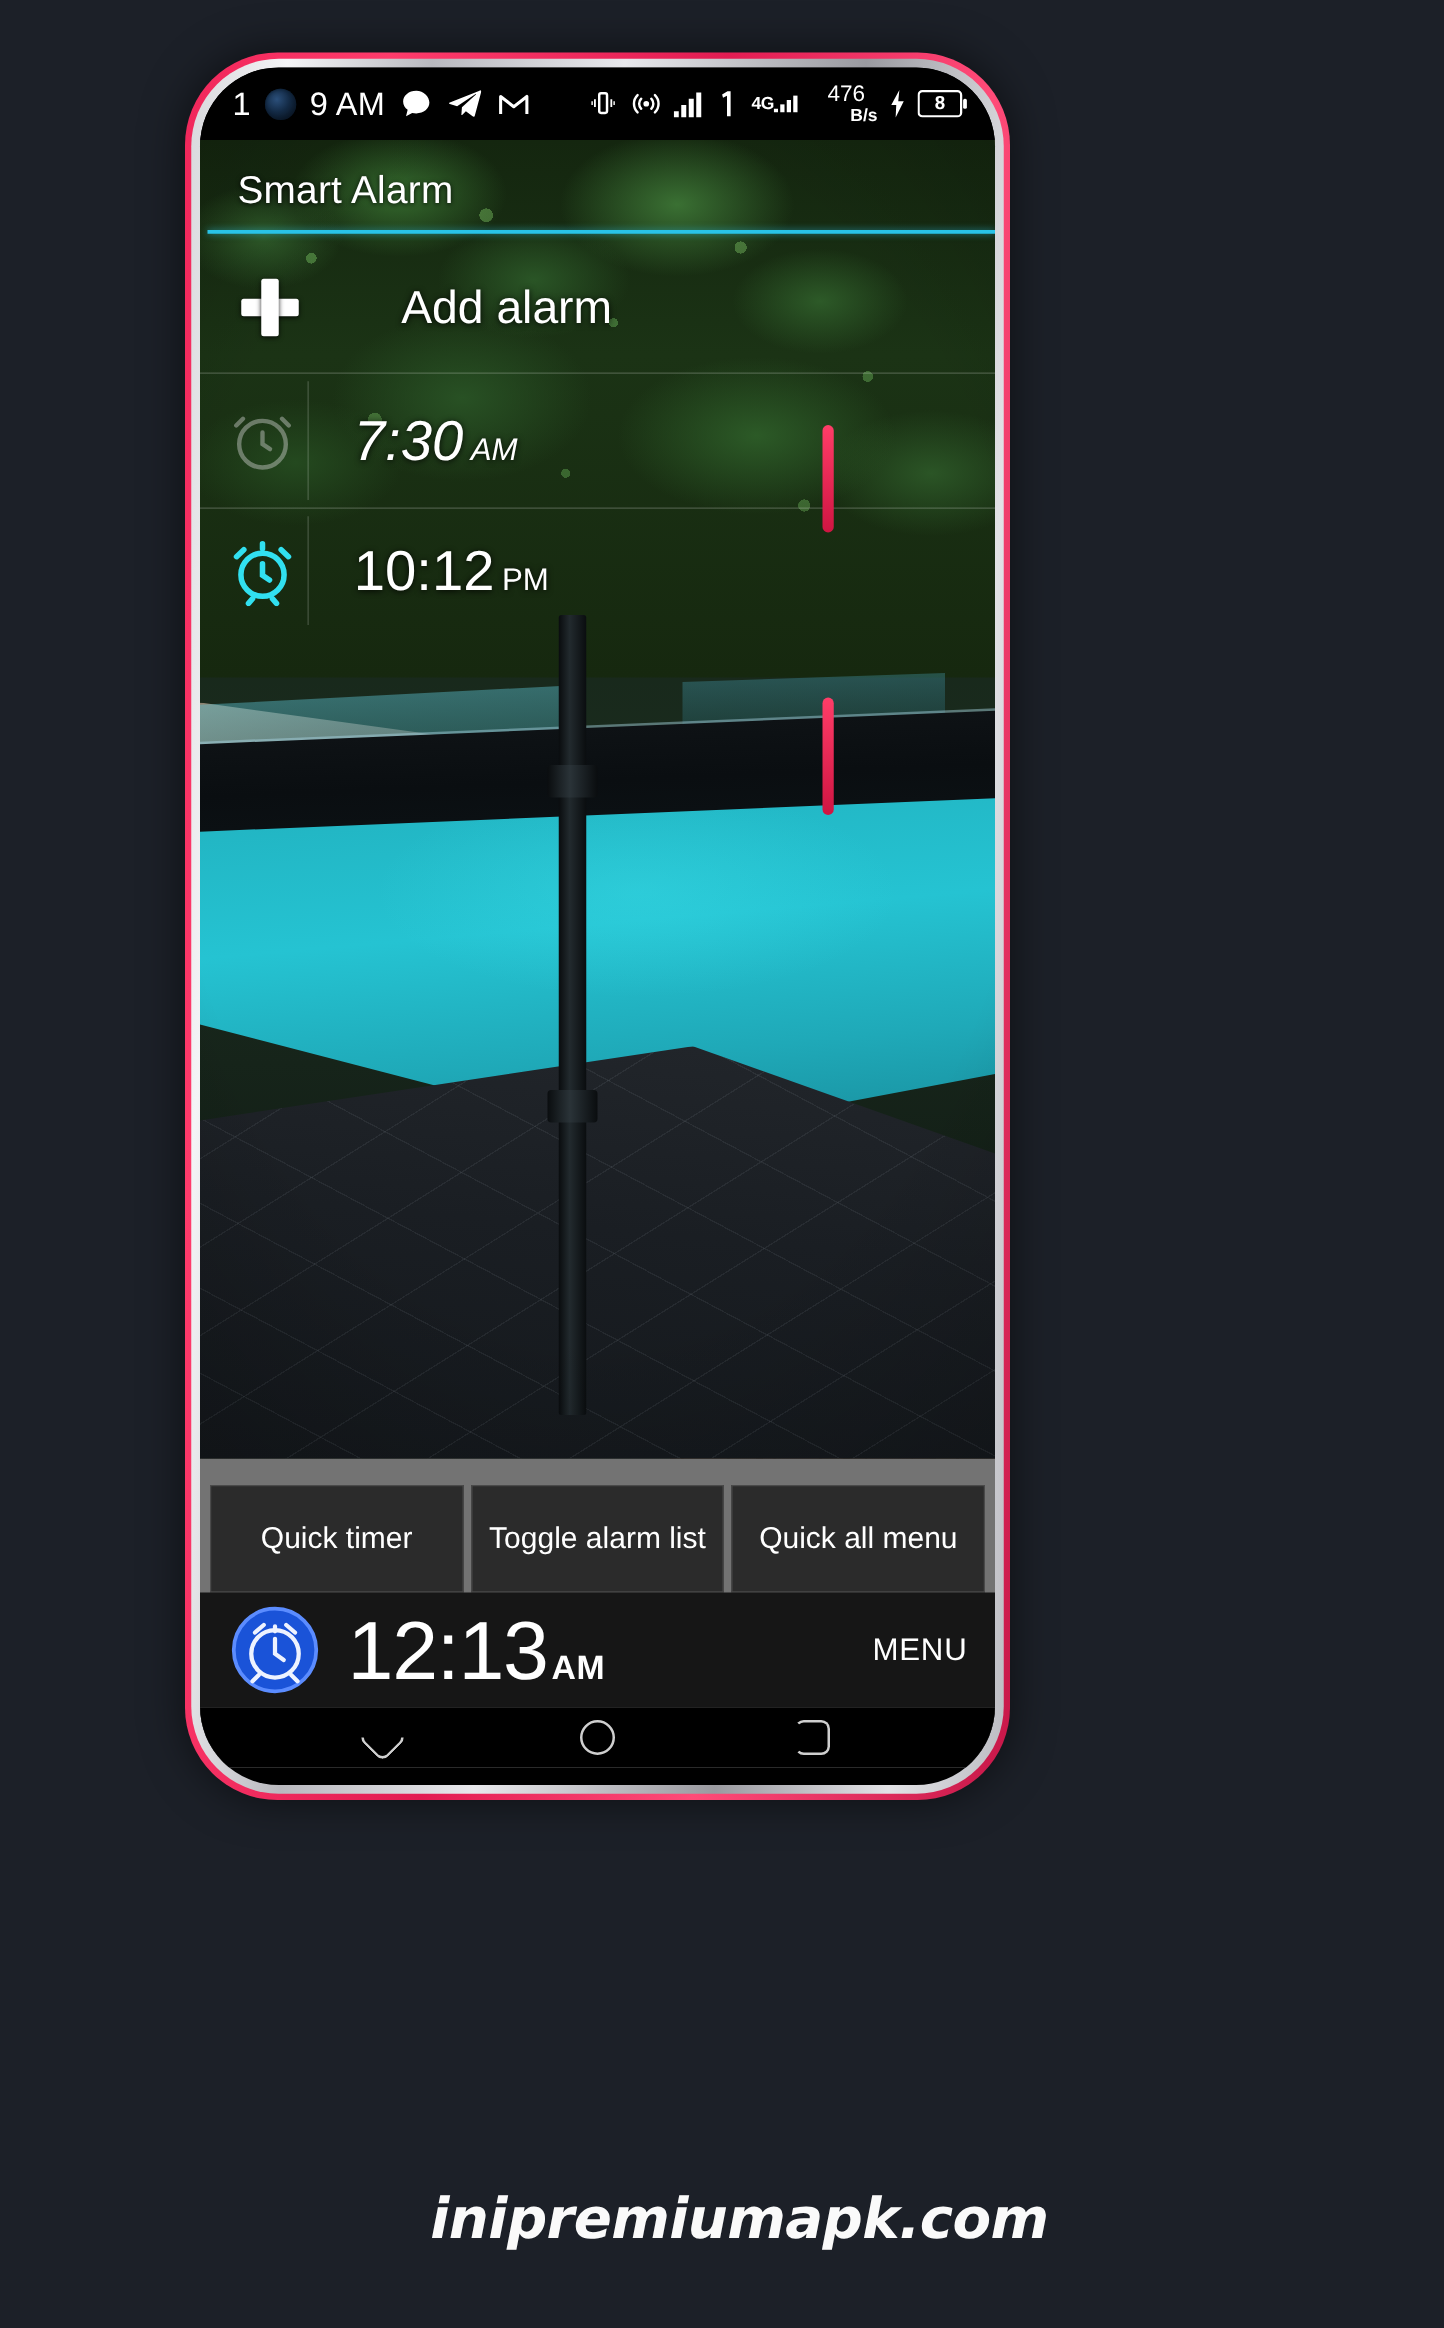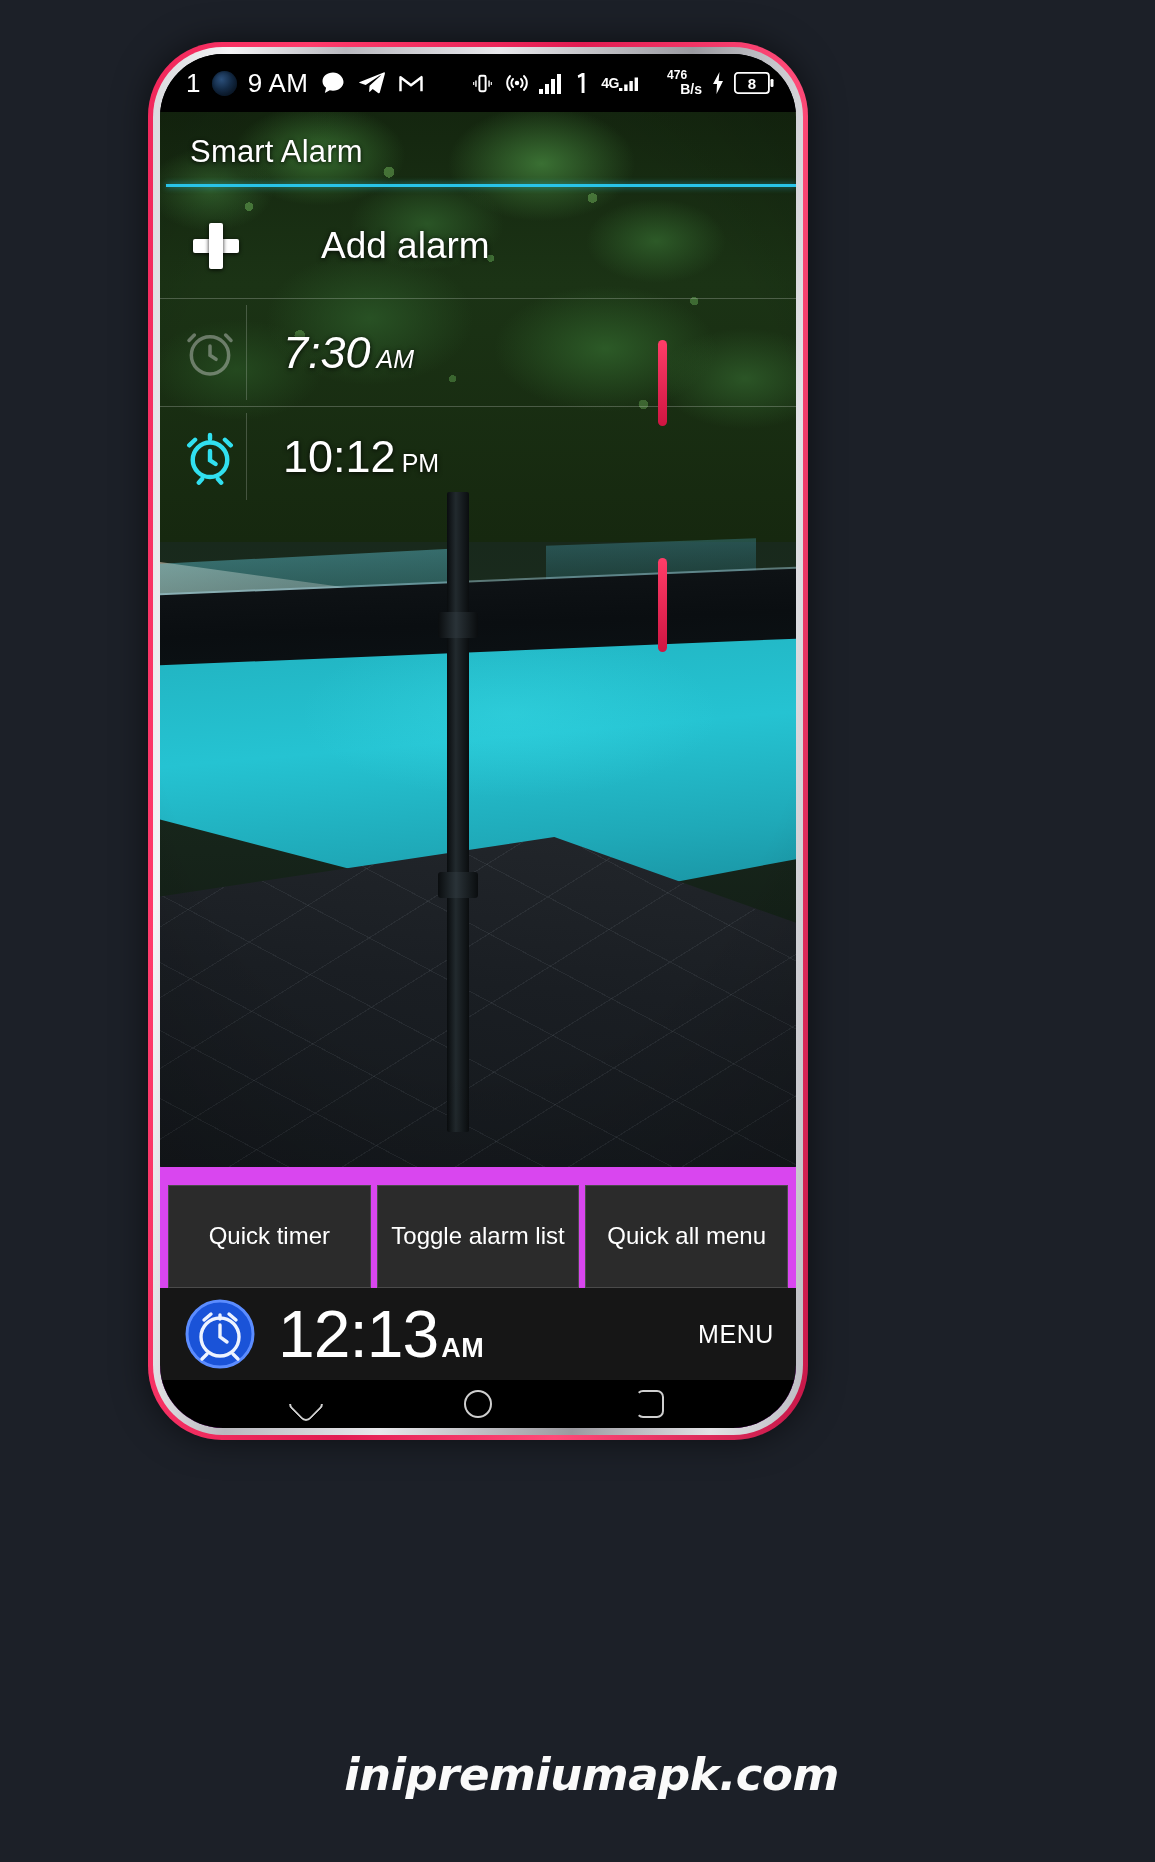--- a/index.html
+++ b/index.html
@@ -68,22 +68,22 @@
     width: 25px; height: 25px; border-radius: 50%;
     background: radial-gradient(circle at 38% 34%, #2b4f7a 0%, #132a45 45%, #05080d 100%);
     box-shadow: inset 0 0 3px #0a1a2c;
     flex: 0 0 auto;
   }
   .sb-icon { display: inline-flex; align-items: center; }
 
   
   .app {
     position: absolute; left: 0; top: 58px;
-    width: 100%; bottom: 0;
-    background: #d946ef;
+    width: 100%; bottom: 14px;
+    background: #737373;
     overflow: hidden;
   }
   
   .wall {
     position: absolute; left: 0; top: 0; right: 0; height: 1055px;
     overflow: hidden;
   }
   .wall-sky {
     position: absolute; inset: 0;
     background:
@@ -266,21 +266,21 @@
     text-shadow: 0 1px 5px rgba(0,0,0,.9);
   }
   .alarm-time .sfx { font-size: 25px; margin-left: 6px; }
   .alarm-days {
     font-size: 23px; color: #fff; margin-top: 2px;
     text-shadow: 0 1px 5px rgba(0,0,0,.9);
   }
 
   
   .btn-row {
-    position: absolute; left: 8px; right: 8px; bottom: 140px; height: 103px;
+    position: absolute; left: 8px; right: 8px; bottom: 140px; height: 86px;
     display: flex; gap: 6px;
   }
   .qbtn {
     flex: 1; background: #2b2b2b;
     border: 1px solid #4a4a4a;
     display: flex; align-items: center; justify-content: center;
     text-align: center; color: #fff; font-size: 24px; line-height: 1.2;
     padding: 4px 8px;
   }
 
@@ -388,21 +388,21 @@
             <span class="sb-icon" style="display:flex;flex-direction:row;align-items:flex-start;line-height:1;">
               <span style="font-size:14px;font-weight:700;color:#fff;letter-spacing:-0.3px;">4G</span>
               <svg width="24" height="14" viewBox="0 0 24 14" style="margin-top:1px;">
                 <rect x="0" y="11" width="3.4" height="3" fill="#fff"></rect>
                 <rect x="5.2" y="7.5" width="3.4" height="6.5" fill="#fff"></rect>
                 <rect x="10.4" y="4" width="3.4" height="10" fill="#fff"></rect>
                 <rect x="15.6" y="0.5" width="3.4" height="13.5" fill="#fff"></rect>
               </svg>
             </span>
             <span class="sb-icon" style="display:flex;flex-direction:column;align-items:center;line-height:1.05;">
-              <span style="font-size:12px;font-weight:700;color:#fff;">476</span>
+              <span style="font-size:18px;font-weight:400;color:#fff;">476</span>
               <span style="font-size:14px;font-weight:700;color:#fff;margin-left:28px;">B/s</span>
             </span>
             <span class="sb-icon">
               <svg width="14" height="24" viewBox="0 0 12 24">
                   <path fill="#fff" d="M7.5 1L1 13h4l-.5 10L11 10H6.6z"></path>
                 </svg>
             </span>
             <span class="sb-icon" style="position:relative;">
               <svg width="40" height="22" viewBox="0 0 40 22">
                 <rect x="0.9" y="0.9" width="34" height="20.2" rx="3" fill="none" stroke="#fff" stroke-width="1.8"></rect>

